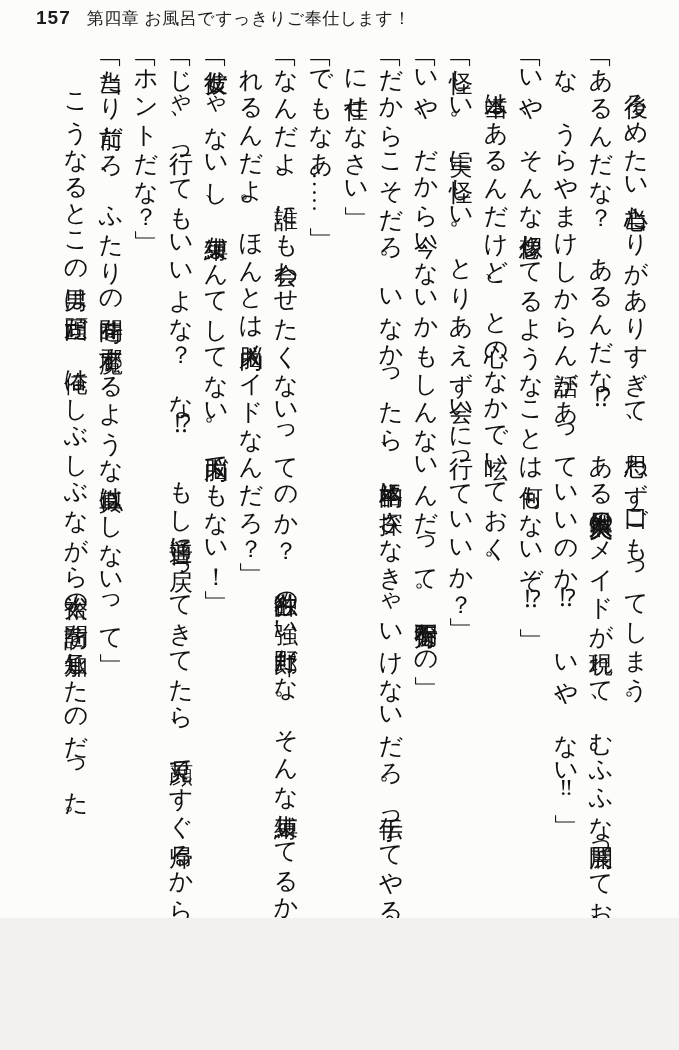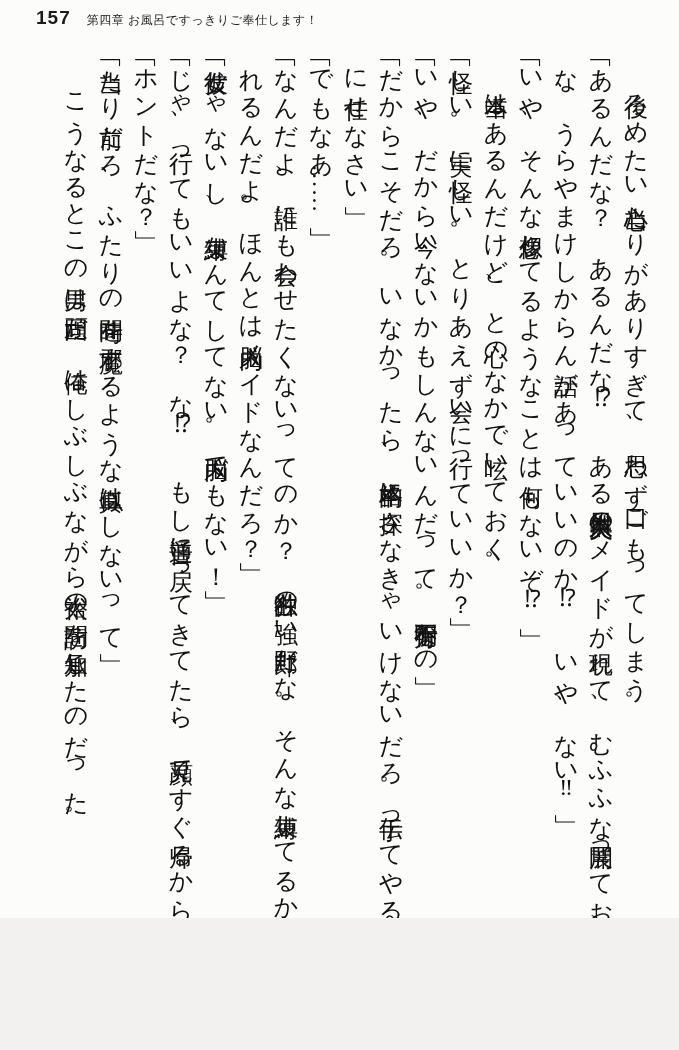--- a/index.html
+++ b/index.html
@@ -24,21 +24,21 @@
     gap: 16px;
     font-family: "Liberation Sans", sans-serif;
     color: #1c1c1c;
   }
   .page-number {
     font-size: 19px;
     font-weight: bold;
     letter-spacing: 1px;
   }
   .chapter-title {
-    font-size: 12px;
+    font-size: 17px;
     letter-spacing: 0.5px;
   }
   .body-text {
     position: absolute;
     top: 52px;
     right: 26px;
     height: 992px;
     writing-mode: vertical-rl;
     text-orientation: mixed;
     font-family: "Liberation Serif", serif;

